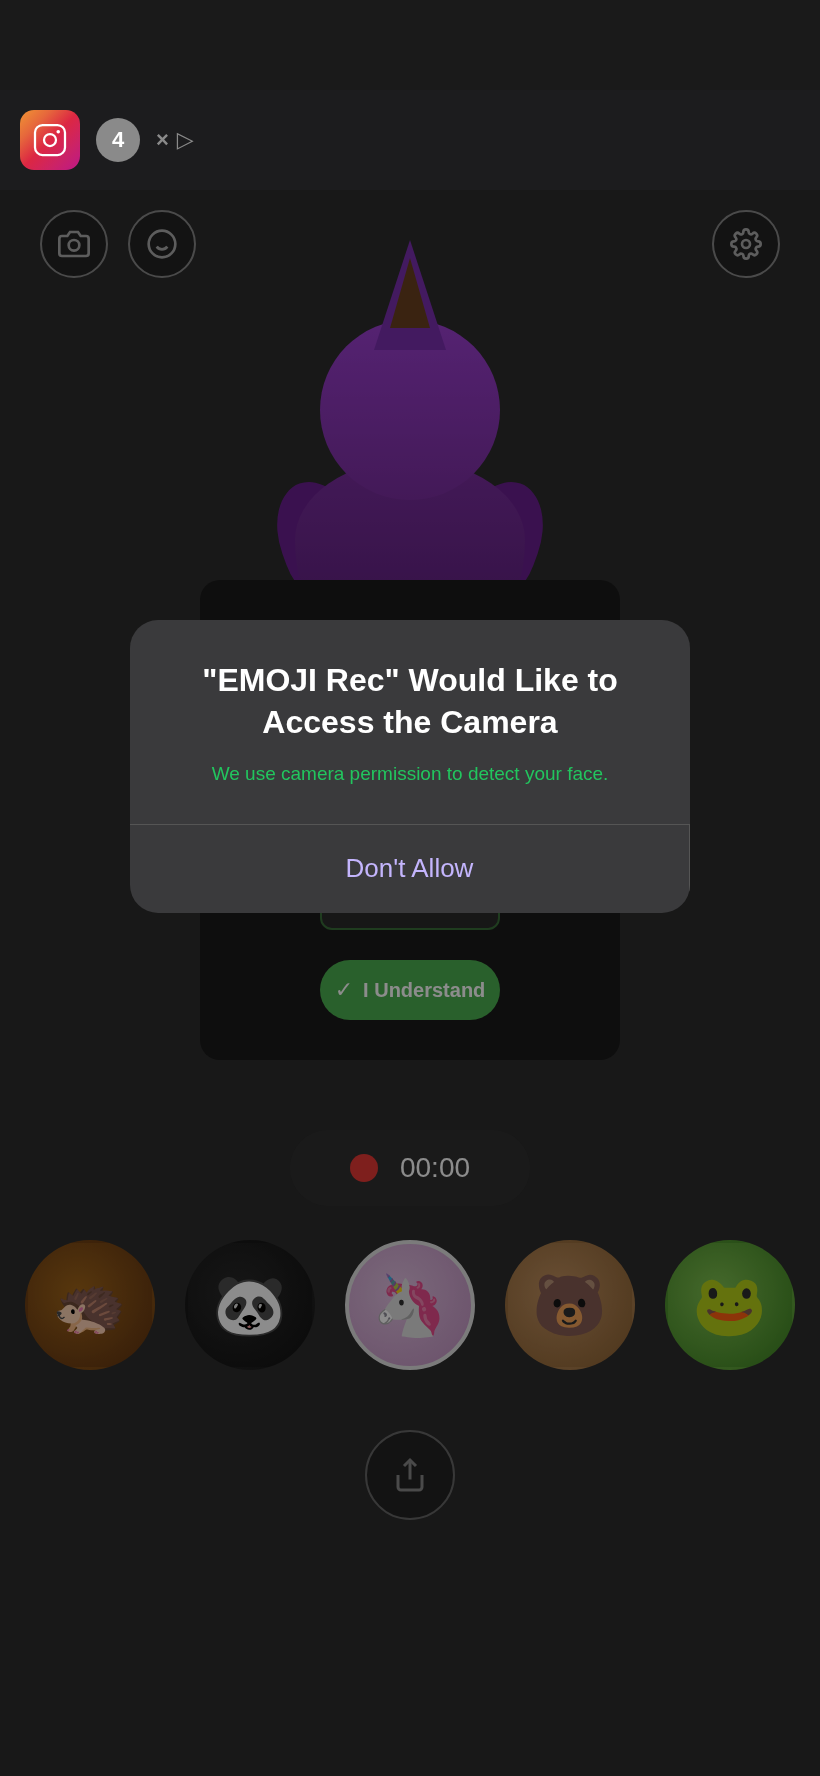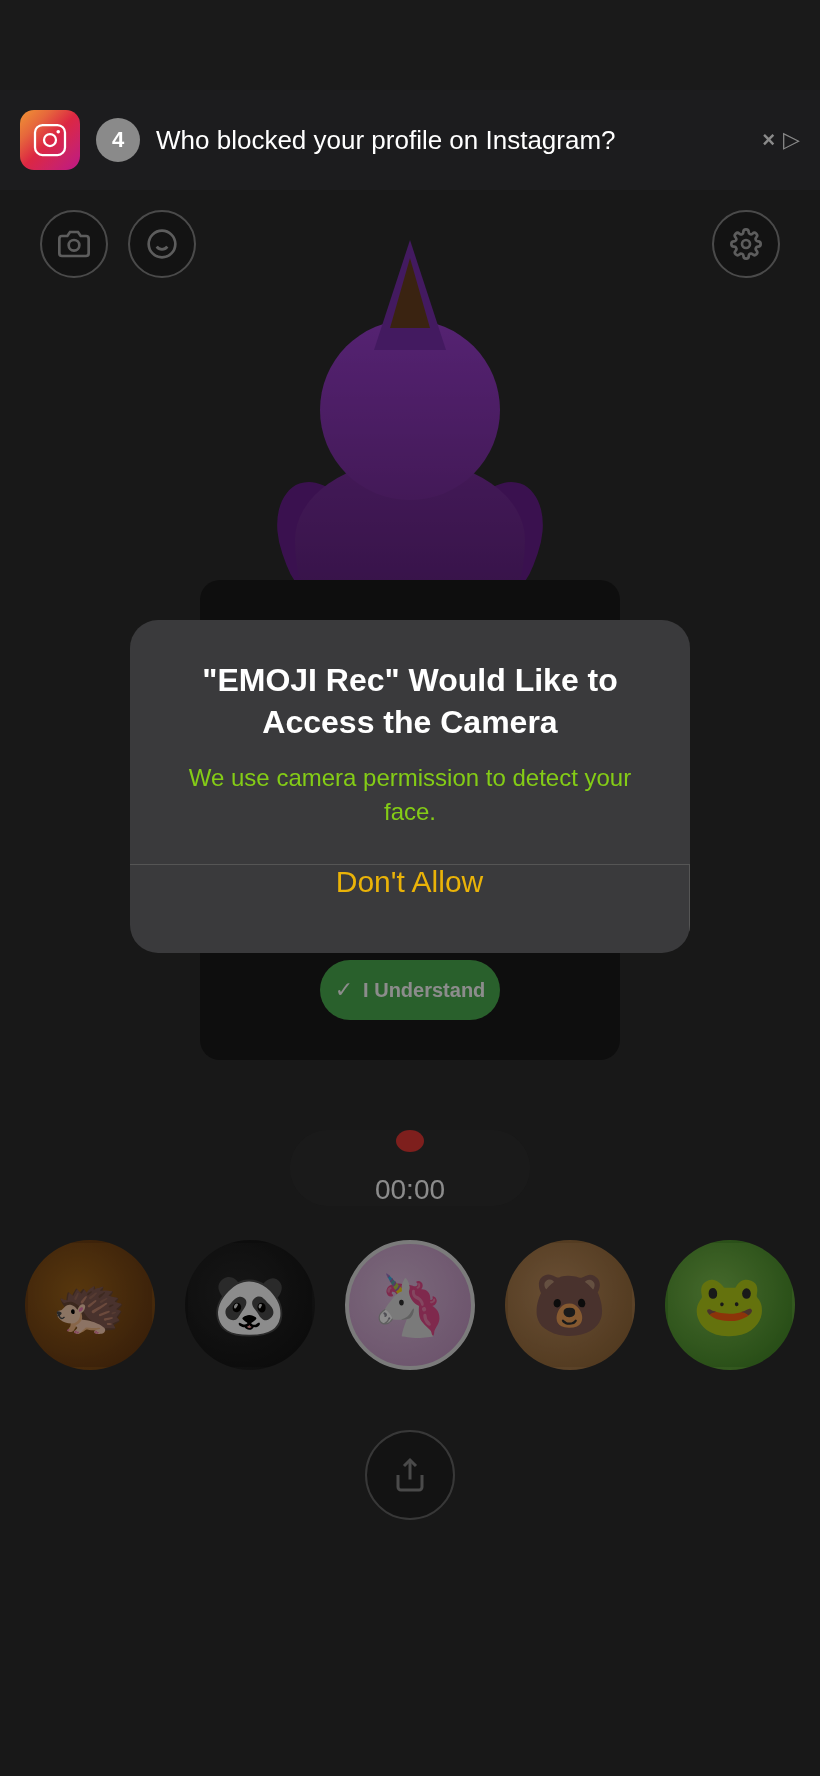--- a/index.html
+++ b/index.html
@@ -205,21 +205,20 @@
       transform: translateX(-50%);
       width: 240px;
       height: 76px;
       background: rgba(50,50,50,0.9);
       border-radius: 38px;
       display: flex;
       align-items: center;
       justify-content: center;
       gap: 22px;
       z-index: 2;
-      flex-direction: column;
     }
 
     .record-dot {
       width: 28px;
       height: 28px;
       border-radius: 50%;
       background: #e53935;
     }
 
     
@@ -305,43 +304,43 @@
 
     .alert-title {
       color: white;
       font-size: 32px;
       font-weight: 700;
       line-height: 1.3;
       margin-bottom: 18px;
     }
 
     .alert-message {
-      color: #84cc16;
-      font-size: 24px;
+      color: #22c55e;
+      font-size: 19px;
       line-height: 1.4;
     }
 
     .alert-divider-h {
       width: 100%;
       height: 1px;
       background: #555;
     }
 
     .alert-buttons {
       display: flex;
       height: 88px;
     }
 
     .alert-btn {
       flex: 1;
       display: flex;
-      align-items: flex-start;
-      justify-content: center;
-      color: #eab308;
-      font-size: 30px;
+      align-items: center;
+      justify-content: center;
+      color: #c4b5fd;
+      font-size: 26px;
       cursor: pointer;
       background: transparent;
       border: none;
     }
 
     .alert-btn-divider {
       width: 1px;
       background: #555;
       align-self: stretch;
     }
@@ -363,21 +362,20 @@
     <svg viewBox="0 0 24 24" fill="none">
       <rect width="24" height="24" rx="5" fill="none"></rect>
       <rect x="2" y="2" width="20" height="20" rx="5" stroke="white" stroke-width="1.5" fill="none"></rect>
       <circle cx="12" cy="12" r="4" stroke="white" stroke-width="1.5" fill="none"></circle>
       <circle cx="17.5" cy="6.5" r="1.2" fill="white"></circle>
     </svg>
   </div>
   <div class="ad-badge">
     <span>4</span>
   </div>
-  <div class="ad-text">Who blocked your profile on Instagram?</div>
   <div class="ad-controls">
     <span class="ad-x">×</span>
     <span class="ad-arrow">▷</span>
   </div>
 </div>
 
 <div class="app-bg"></div>
 
 <div class="top-controls">
   <div class="top-controls-left">

